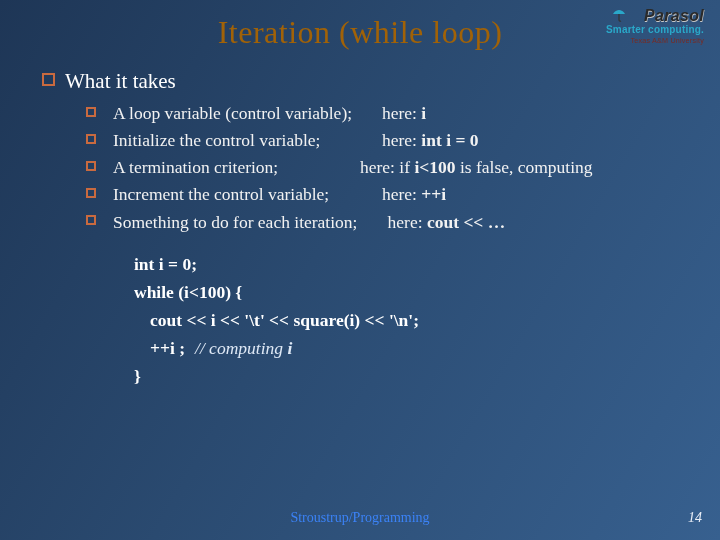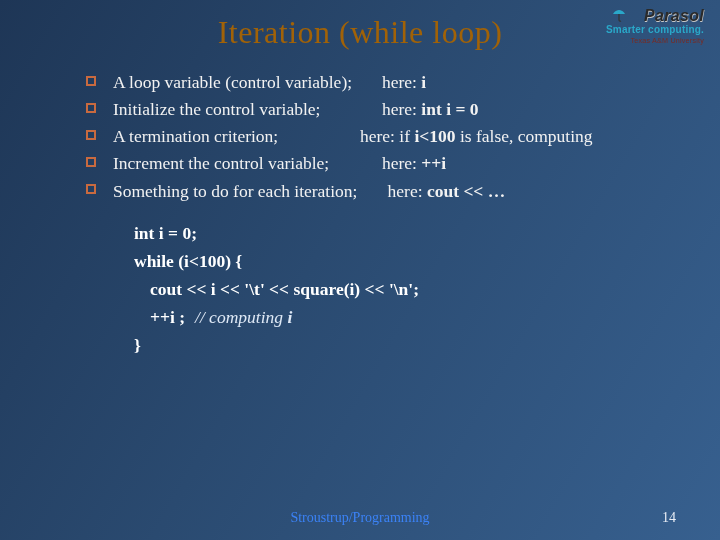--- a/index.html
+++ b/index.html
@@ -87,23 +87,24 @@
     bottom: 14px;
     left: 0;
     width: 100%;
     text-align: center;
     font-size: 14px;
     color: #3b82f6;
   }
   .footer-num {
     position: absolute;
     bottom: 14px;
-    right: 44px;
+    right: 18px;
     font-size: 14px;
     color: #e9eef6;
+    font-style: italic;
   }
   .logo {
     position: absolute;
     top: 8px;
     right: 16px;
     width: 102px;
     font-family: Arial, sans-serif;
     text-align: right;
   }
   .logo .brand-row {
@@ -147,20 +148,24 @@
         <path d="M8 6 L8 12 C8 13 9 13.5 10 13" stroke="#333" stroke-width="1.2" fill="none"></path>
       </svg>
       <span class="brand">Parasol</span>
     </div>
     <div class="tag">Smarter computing.</div>
     <div class="univ">Texas A&amp;M University</div>
   </div>
 
   <h1 class="title">Iteration (while loop)</h1>
 
+  <div class="top-bullet">
+    <span class="bullet-sq"></span>
+    <span>What it takes</span>
+  </div>
 
   <ul class="sub">
     <li>
       <span class="bullet-sq small"></span>
       <span class="text">A loop variable (control variable);</span>
       <span class="here-col"><span>here: </span><b>i</b><span></span></span>
     </li>
     <li>
       <span class="bullet-sq small"></span>
       <span class="text">Initialize the control variable;</span>

